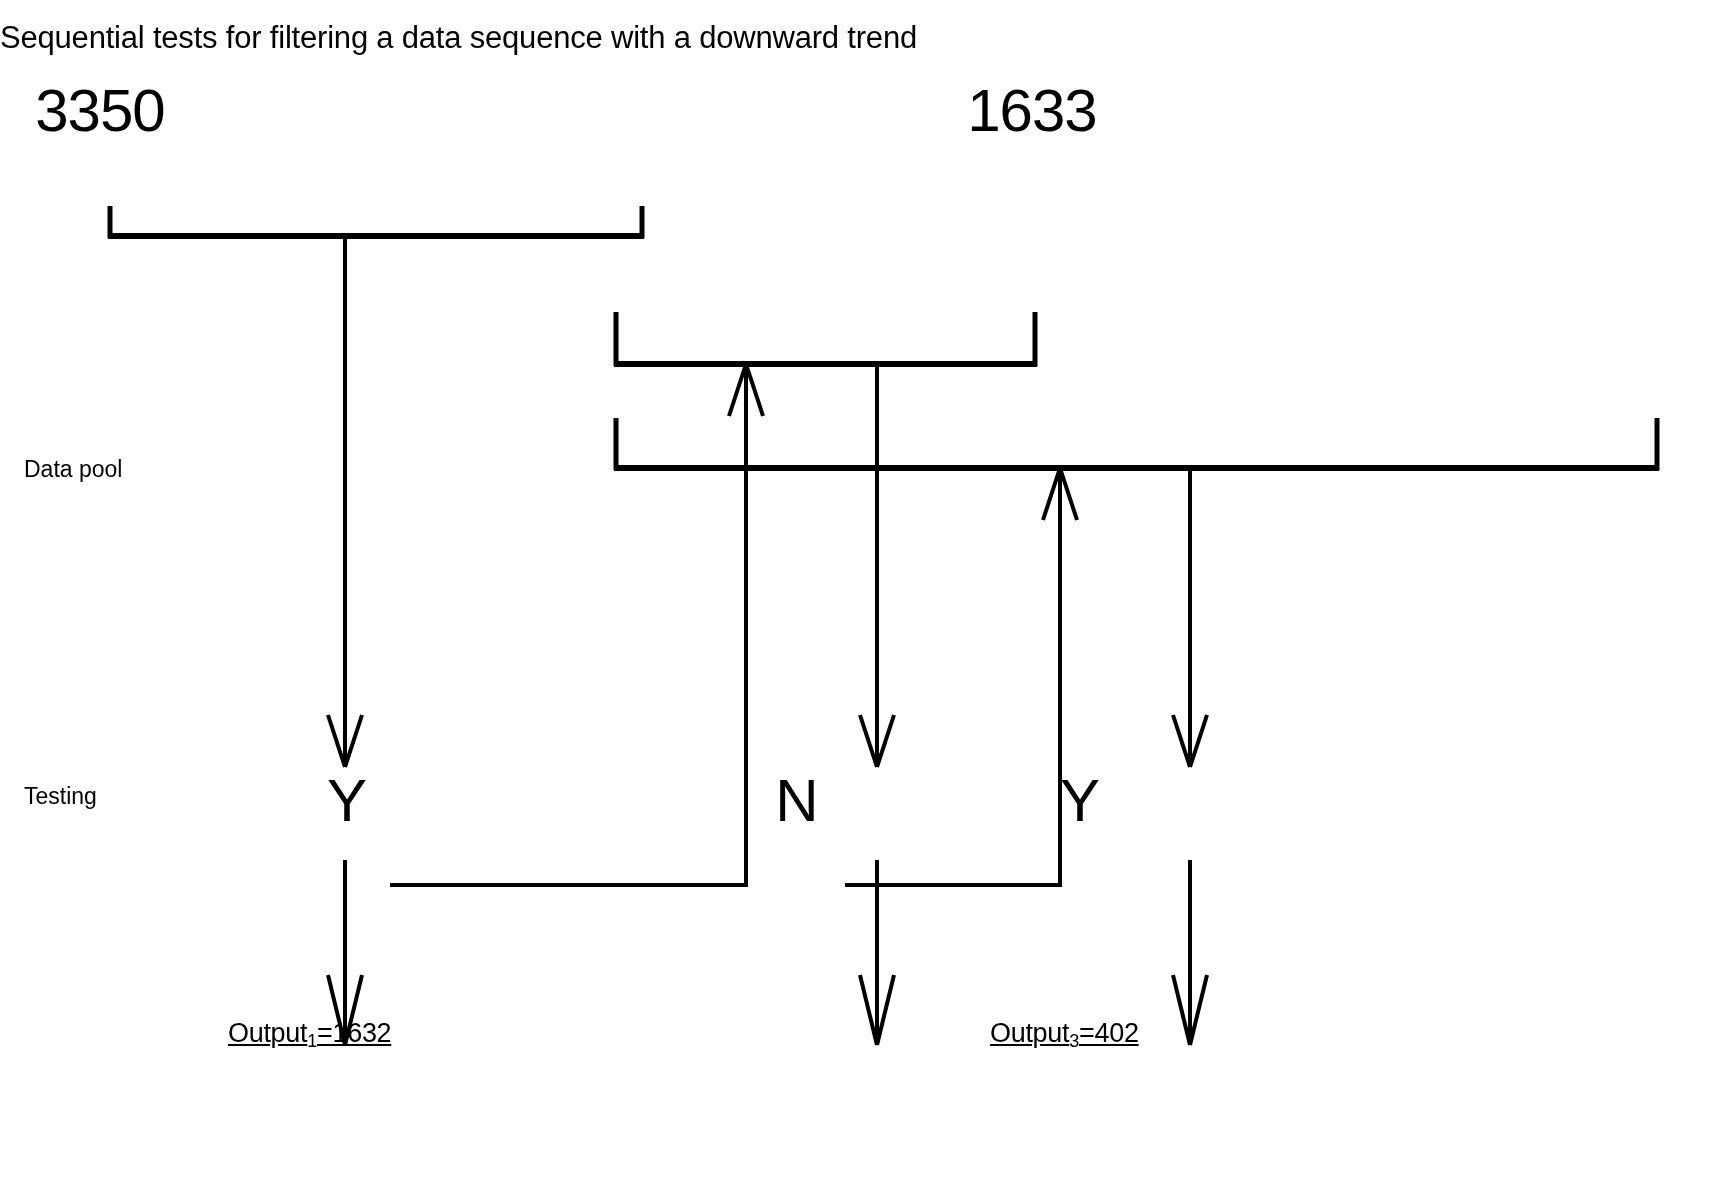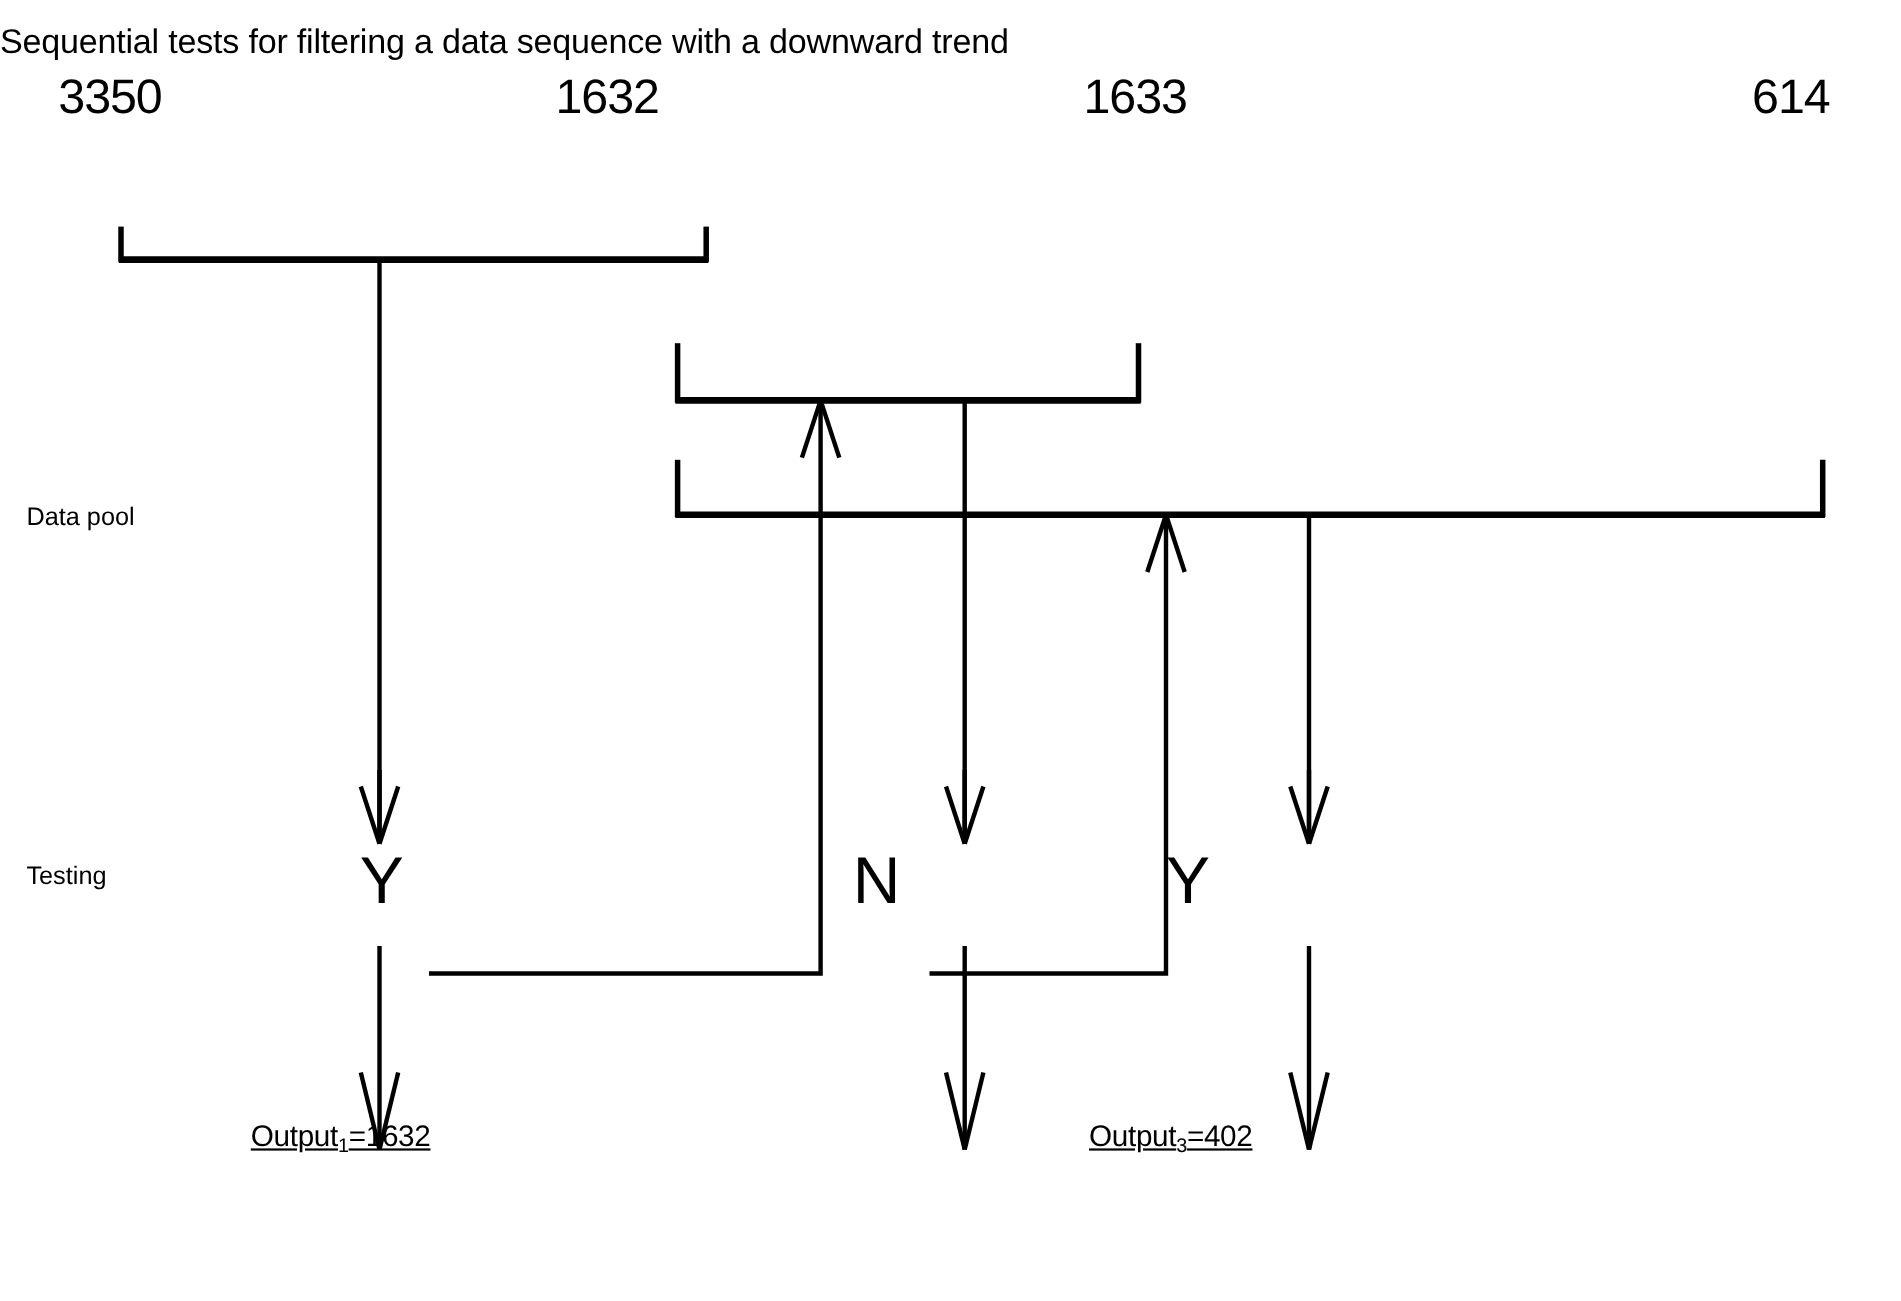--- a/index.html
+++ b/index.html
@@ -31,23 +31,23 @@
   #chart-title {
     top: 20px;
     left: 0;
     width: 1728px;
     text-align: left;
     font-size: 31px;
     font-weight: normal;
     letter-spacing: -0.2px;
   }
   .col-value {
-    font-size: 44px;
+    font-size: 60px;
     font-weight: normal;
-    top: 64px;
+    top: 76px;
     text-align: center;
     letter-spacing: -1px;
   }
   #value-0 { left: 0px;    width: 200px; }
   #value-1 { left: 452px;  width: 200px; }
   #value-2 { left: 932px;  width: 200px; }
   #value-3 { left: 1528px; width: 200px; }
 
   .row-label {
     font-size: 23px;
@@ -83,23 +83,21 @@
   }
 </style>
 </head>
 <body>
 
 <div id="page">
 
   <div class="txt" id="chart-title">Sequential tests for filtering a data sequence with a downward trend</div>
 
   <div class="txt col-value" id="value-0">3350</div>
-  <div class="txt col-value" id="value-1">1632</div>
   <div class="txt col-value" id="value-2">1633</div>
-  <div class="txt col-value" id="value-3">614</div>
 
   <div class="txt row-label" id="row-label-data-pool">Data pool</div>
   <div class="txt row-label" id="row-label-testing">Testing</div>
 
   <div class="txt decision" id="decision-0">Y</div>
   <div class="txt decision" id="decision-1">N</div>
   <div class="txt decision" id="decision-2">Y</div>
 
   <div class="txt output-label" id="output-0"><span>Output</span><sub>1</sub><span>=1632</span></div>
 

